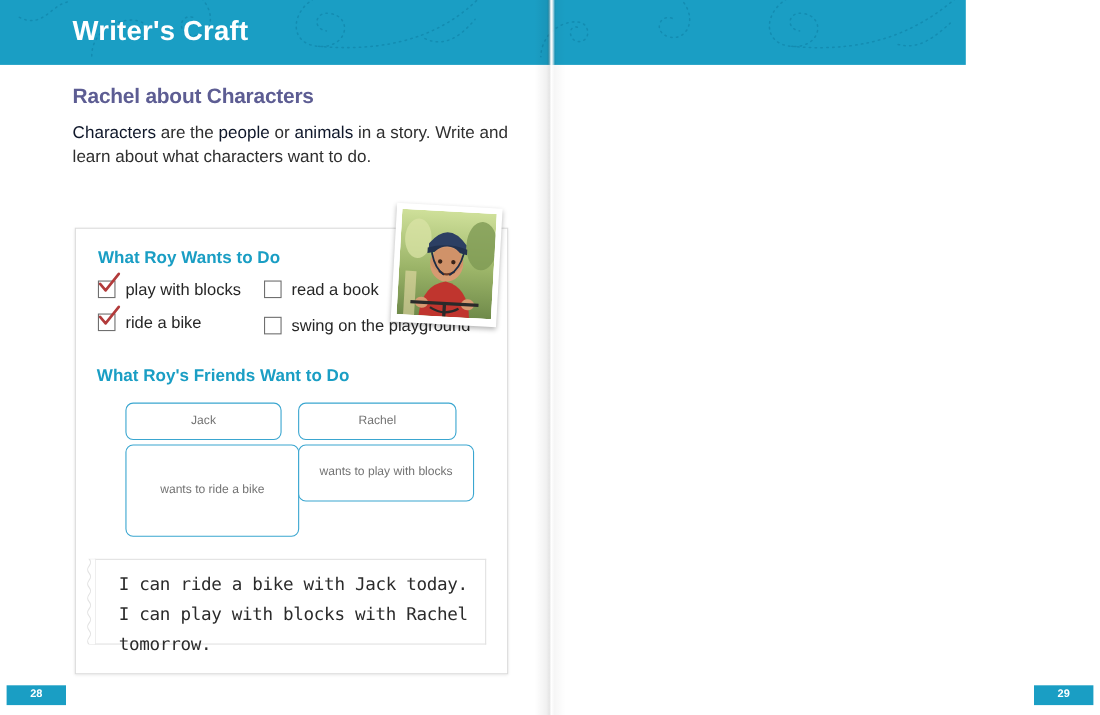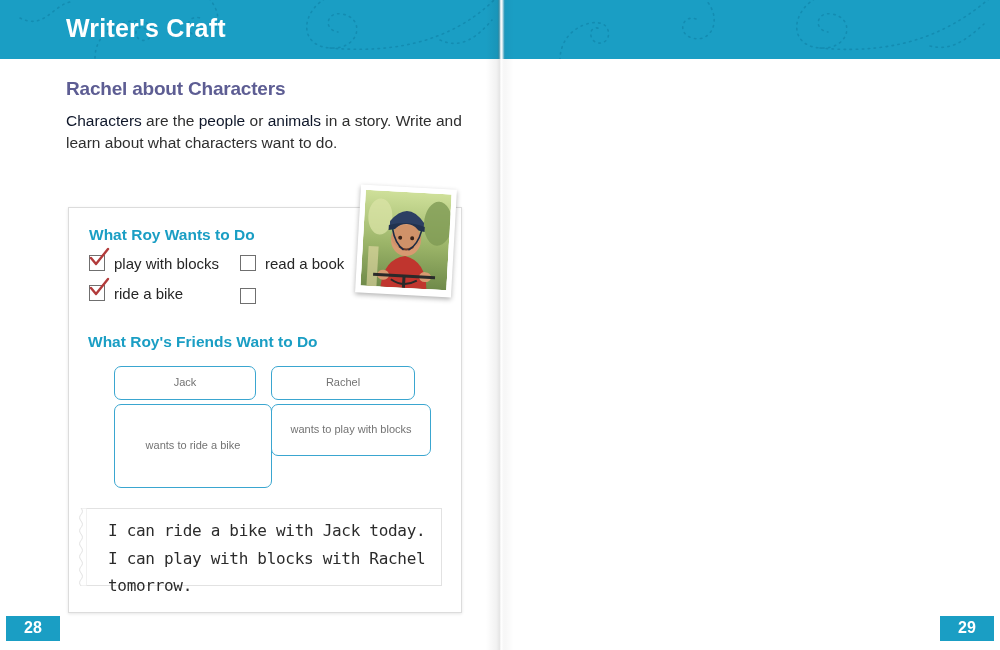--- a/index.html
+++ b/index.html
@@ -22,21 +22,21 @@
       rgba(0,0,0,0.055) 38%,
       rgba(0,0,0,0.10) 48%,
       rgba(255,255,255,0.95) 54%,
       rgba(0,0,0,0.035) 64%,
       rgba(0,0,0,0.00) 100%);
     z-index:40;pointer-events:none;
   }
 
   
   .header-band{
-    position:absolute;left:0;top:0;width:1000px;height:59px;
+    position:absolute;left:0;top:0;width:878px;height:59px;
     background:#1a9ec4;overflow:hidden;z-index:5;
   }
   .header-band .swirls{position:absolute;inset:0;opacity:.55;}
   .header-gap{
     position:absolute;left:498px;top:0;width:7px;height:59px;
     background:linear-gradient(to right,rgba(0,0,0,.10),rgba(255,255,255,.75),rgba(0,0,0,.06));
     z-index:6;
   }
   .header-title{
     position:absolute;left:66px;top:14px;z-index:7;
@@ -103,21 +103,21 @@
     background:#fff;padding:5px 5px 7px 5px;
     box-shadow:0 2px 5px rgba(0,0,0,.30);
     transform:rotate(3.2deg);z-index:12;
   }
   .photo-inner{width:100%;height:100%;overflow:hidden;position:relative;}
 
   
   .folio{
     position:absolute;bottom:9px;
     background:#1a9ec4;color:#fff;
-    font-size:16px;font-weight:bold;
+    font-size:10px;font-weight:bold;
     padding:3px 0 4px 0;text-align:center;width:54px;
   }
   .folio-left{left:6px;}
   .folio-right{right:6px;}
 </style>
 </head>
 <body>
 
 <div class="spread">
 
@@ -209,20 +209,21 @@
       <span class="cbox">
         <svg class="check" viewBox="0 0 22 22">
           <path d="M3 11 L8 17 L20 2" stroke="#b23b3b" stroke-width="2.4" fill="none" stroke-linecap="round" stroke-linejoin="round"></path>
         </svg>
       </span>
       <span class="cb-label">ride a bike</span>
     </div>
 
     <div class="cb-row" style="left:240px;top:288px;">
       <span class="cbox"></span>
+      <span class="cb-label">swing on the playground</span>
     </div>
 
     <div class="sec-title t2">What Roy's Friends Want to Do</div>
 
     <div class="fbox" style="left:114px;top:366px;width:140px;height:32px;">
       <span>Jack</span>
     </div>
     <div class="fbox" style="left:271px;top:366px;width:142px;height:32px;">
       <span>Rachel</span>
     </div>

